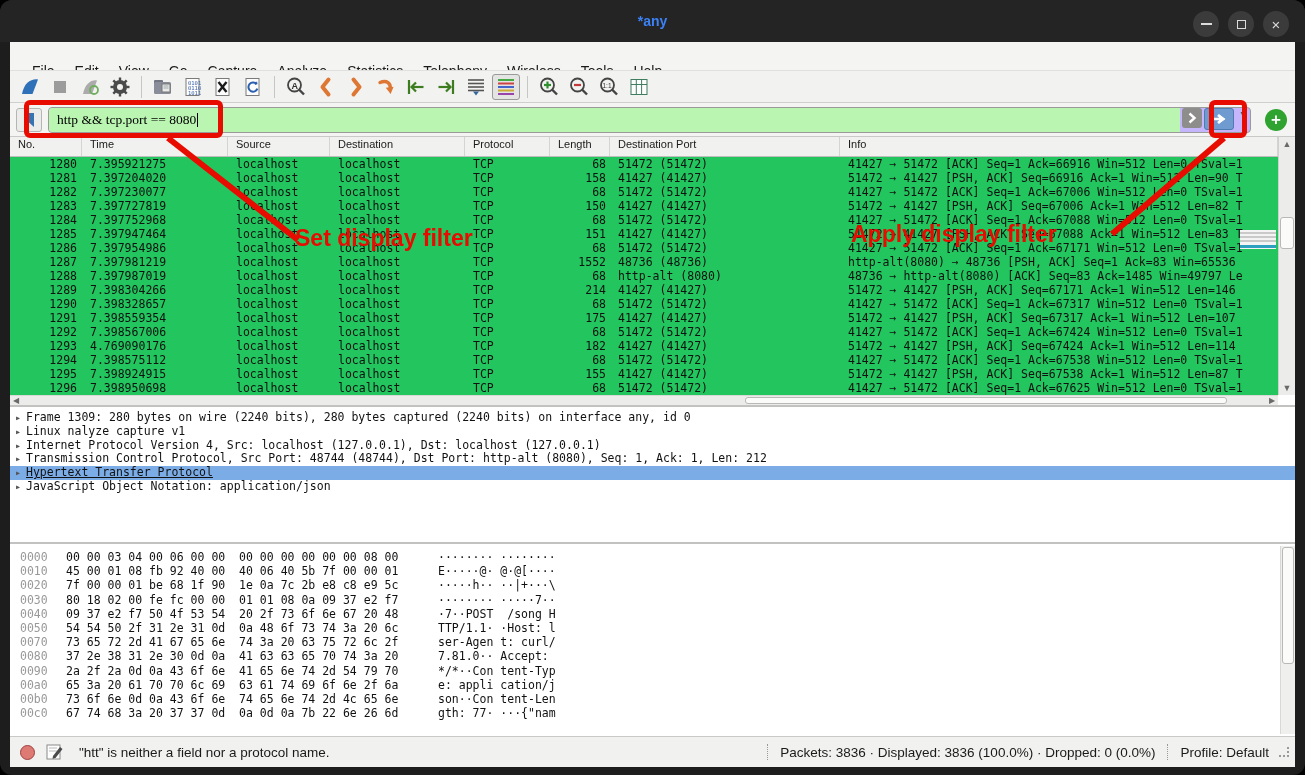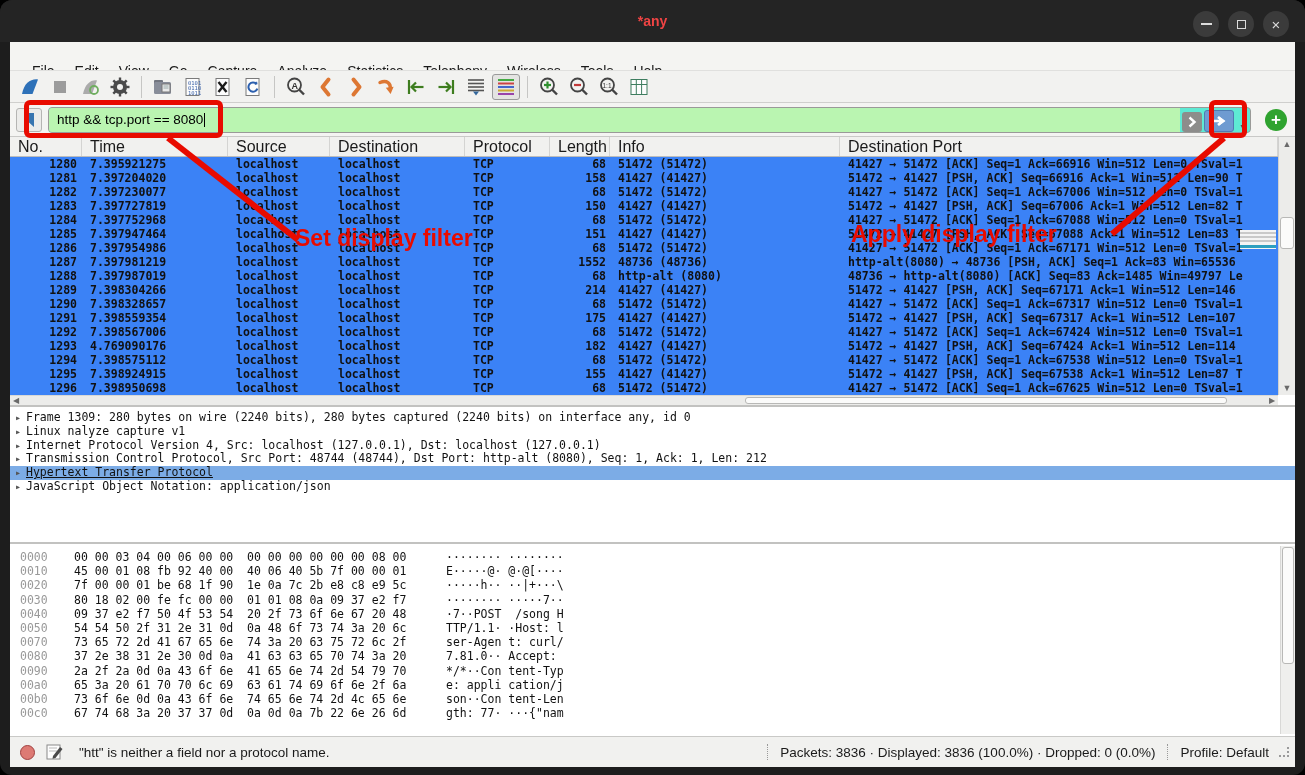--- a/index.html
+++ b/index.html
@@ -1,21 +1,21 @@
 <!DOCTYPE html>
 <html><head>
 <meta charset="utf-8">
 <style>
   * { margin:0; padding:0; box-sizing:border-box; }
   html,body { width:1305px; height:775px; background:#000; font-family:"Liberation Sans", sans-serif; overflow:hidden; }
   .frame { position:absolute; inset:0; background:#1d1d1d; border-radius:12px; }
 
   
   .titlebar { position:absolute; top:0; left:0; right:0; height:42px; border-radius:12px 12px 0 0; background:#242424; }
-  .title { position:absolute; top:13px; left:0; right:0; text-align:center; color:#ef4444; font-size:14px; font-weight:bold; }
+  .title { position:absolute; top:13px; left:0; right:0; text-align:center; color:#3b82f6; font-size:14px; font-weight:bold; }
   .winbtns { position:absolute; top:11px; right:16px; display:flex; gap:9px; }
   .winbtn { width:26px; height:26px; border-radius:50%; background:#3b3b3b; display:flex; align-items:center; justify-content:center; color:#dcdcdc; }
   .winbtn .bar { width:11px; height:2px; background:#dcdcdc; }
   .winbtn .sq { width:9px; height:9px; border:1.5px solid #dcdcdc; }
   .winbtn .x { font-size:15px; line-height:1; }
 
   
   .content { position:absolute; left:10px; right:10px; top:42px; bottom:8px; background:#f4f4f2; overflow:hidden; }
 
   .menubar { position:absolute; top:15px; left:0; right:0; height:28px; background:#f4f4f2; display:flex; align-items:center; padding-left:12px; }
@@ -23,35 +23,35 @@
 
   .toolbar { position:absolute; top:28px; left:0; right:0; height:33px; background:#f2f2f0; border-top:1px solid #e0e0de; border-bottom:1px solid #cfcfcd; display:flex; align-items:center; padding-left:6px; gap:2px; }
   .tbtn { width:28px; height:26px; display:flex; align-items:center; justify-content:center; border-radius:3px; }
   .tbtn svg { display:block; }
   .tbtn.pressed { border:1px solid #9a9a9a; background:#e4e4e2; }
   .tsep { width:1px; height:22px; background:#c6c6c4; margin:0 5px; }
 
   
   .filterbar { position:absolute; top:61px; left:0; right:0; height:34px; background:#f4f4f2; border-bottom:1px solid #c9c9c7; display:flex; align-items:center; padding:0 8px 0 6px; gap:6px; }
   .bookmark-btn { width:26px; height:24px; border:1px solid #b5b5b3; border-radius:3px; background:#ececea; display:flex; align-items:center; justify-content:center; }
-  .filter-group { flex:1; height:26px; border:1px solid #9a9a98; border-radius:4px; background:#5eead4; display:flex; align-items:flex-end; overflow:hidden; }
+  .filter-group { flex:1; height:26px; border:1px solid #9a9a98; border-radius:4px; background:#c4b5fd; display:flex; align-items:flex-start; overflow:hidden;font-family:Liberation Serif, serif; }
   .filter-input { flex:1; height:100%; background:#baf5b1; display:flex; align-items:center; padding-left:8px; font-size:13.5px; color:#000; }
   .caret { display:inline-block; width:1px; height:14px; background:#000; margin-left:1px; }
   .fbtn-clear { width:20px; height:20px; margin:0 2px; background:#8d8d8b; border-radius:3px; color:#fff; display:flex; align-items:center; justify-content:center; }
   .fbtn-apply { width:30px; height:22px; margin-right:2px; background:#6f9bd1; border:1px solid #4f7bb1; border-radius:3px; color:#fff; display:flex; align-items:center; justify-content:center; }
   .fbtn-caret { width:14px; color:#555; font-size:10px; text-align:center; }
   .fbtn-add { width:22px; height:22px; margin-left:8px; border-radius:50%; background:#2fa32f; color:#fff; font-size:17px; font-weight:bold; display:flex; align-items:center; justify-content:center; }
   svg.chev { display:block; }
 
   
   .plist { position:absolute; top:95px; left:0; right:0; height:268px; background:#fff; }
-  .plist-header { position:absolute; top:0; left:0; right:17px; height:20px; background:#f1f1ef; border-bottom:1px solid #bdbdbb; display:grid; grid-template-columns:72px 146px 102px 135px 85px 60px 230px 1fr; font-size:16px; color:#1a1a1a; overflow:hidden; }
+  .plist-header { position:absolute; top:0; left:0; right:17px; height:20px; background:#f1f1ef; border-bottom:1px solid #bdbdbb; display:grid; grid-template-columns:72px 146px 102px 135px 85px 60px 230px 1fr; font-size:11px; color:#1a1a1a; overflow:hidden; }
   .plist-header .hcell { padding:1px 0 0 8px; border-right:1px solid #d4d4d2; white-space:nowrap; overflow:hidden; }
   .plist-body { position:absolute; top:20px; left:0; right:17px; bottom:10px; overflow:hidden; background:#fff; }
-  .plist-row { display:grid; grid-template-columns:72px 146px 102px 135px 85px 60px 230px 1fr; height:14px; background:#3b82f6; font-family:"DejaVu Sans Mono", monospace; font-size:11.5px; line-height:14px; color:#111; white-space:nowrap;font-weight:bold; }
+  .plist-row { display:grid; grid-template-columns:72px 146px 102px 135px 85px 60px 230px 1fr; height:14px; background:#22c55e; font-family:"DejaVu Sans Mono", monospace; font-size:11.5px; line-height:14px; color:#111; white-space:nowrap; }
   .plist-row .cell { overflow:hidden; padding-left:8px; }
   .plist-row .cell-no { text-align:right; padding:0 5px 0 0; }
   .plist-row .cell-length { text-align:right; padding:0 4px 0 0; }
   
   .vscroll { position:absolute; top:0; right:0; bottom:10px; width:17px; background:#ececea; border-left:1px solid #d0d0ce; }
   .vscroll .arrow { position:absolute; left:0; right:0; height:14px; color:#6a6a6a; font-size:9px; text-align:center; line-height:14px; }
   .vscroll .arrow.up { top:0; }
   .vscroll .arrow.down { bottom:0; }
   .vscroll .thumb { position:absolute; left:1px; right:1px; border:1px solid #b8b8b6; background:#fbfbfa; border-radius:3px; }
   .hscroll { position:absolute; left:0; right:17px; bottom:0; height:10px; background:#ececea; border-top:1px solid #d8d8d6; }
@@ -65,21 +65,21 @@
   
   .details { position:absolute; top:363px; left:0; right:0; height:137px; background:#fff; border-top:2px solid #c2c2c0; padding-top:4px; overflow:hidden; }
   .detail-row { height:13.8px; line-height:13.8px; font-family:"DejaVu Sans Mono", monospace; font-size:11.5px; color:#111; white-space:pre; overflow:hidden; }
   .detail-row .twisty { color:#555; display:inline-block; width:16px; text-align:center; font-size:10px; }
   .detail-row.selected { background:#7cace6;text-decoration:underline; }
 
   
   .hexpane { position:absolute; top:500px; left:0; right:0; height:194px; background:#fff; border-top:2px solid #c2c2c0; padding:6px 0 0 10px; overflow:hidden; }
   .hex-row { height:14.2px; line-height:14.2px; font-family:"DejaVu Sans Mono", monospace; font-size:11.5px; white-space:pre; }
   .hex-row .off { color:#999; display:inline-block; width:46px; }
-  .hex-row .hx { color:#111; display:inline-block; width:372px;margin-left:8px; }
+  .hex-row .hx { color:#111; display:inline-block; width:372px; }
   .hex-row .asc { color:#111; }
   .hex-vscroll { position:absolute; right:0; top:2px; bottom:2px; width:15px; background:#efefed; border-left:1px solid #d8d8d6; }
   .hex-vscroll .thumb { position:absolute; top:1px; left:1px; right:1px; height:62%; background:#fbfbfa; border:1px solid #b8b8b6; border-radius:3px; }
 
   
   .statusbar { position:absolute; left:0; right:0; bottom:0; height:31px; background:#f1f1ef; border-top:1px solid #c9c9c7; display:flex; align-items:center; font-size:13.5px; color:#1a1a1a; padding:0 6px 0 10px; }
   .expert-dot { width:15px; height:15px; border-radius:50%; background:#dd7a74; border:1px solid #a04040; margin-right:10px; }
   .note-icon { margin-right:16px; }
   .sb-msg { flex:1; white-space:nowrap; overflow:hidden; }
   .sb-sep { width:1px; height:16px; border-left:1px dotted #9a9a9a; margin:0 12px; }
@@ -323,22 +323,22 @@
     </div>
 
     <div class="plist">
       <div class="plist-header">
         <div class="hcell">No.</div>
         <div class="hcell">Time</div>
         <div class="hcell">Source</div>
         <div class="hcell">Destination</div>
         <div class="hcell">Protocol</div>
         <div class="hcell">Length</div>
+        <div class="hcell">Destination Port</div>
         <div class="hcell">Info</div>
-        <div class="hcell">Destination Port</div>
       </div>
       <div class="plist-body" id="plist-body">
           <div class="plist-row">
             <div class="cell cell-no">1280</div>
             <div class="cell cell-time">7.395921275</div>
             <div class="cell cell-source">localhost</div>
             <div class="cell cell-destination">localhost</div>
             <div class="cell cell-protocol">TCP</div>
             <div class="cell cell-length">68</div>
             <div class="cell cell-dest_port">51472 (51472)</div>

